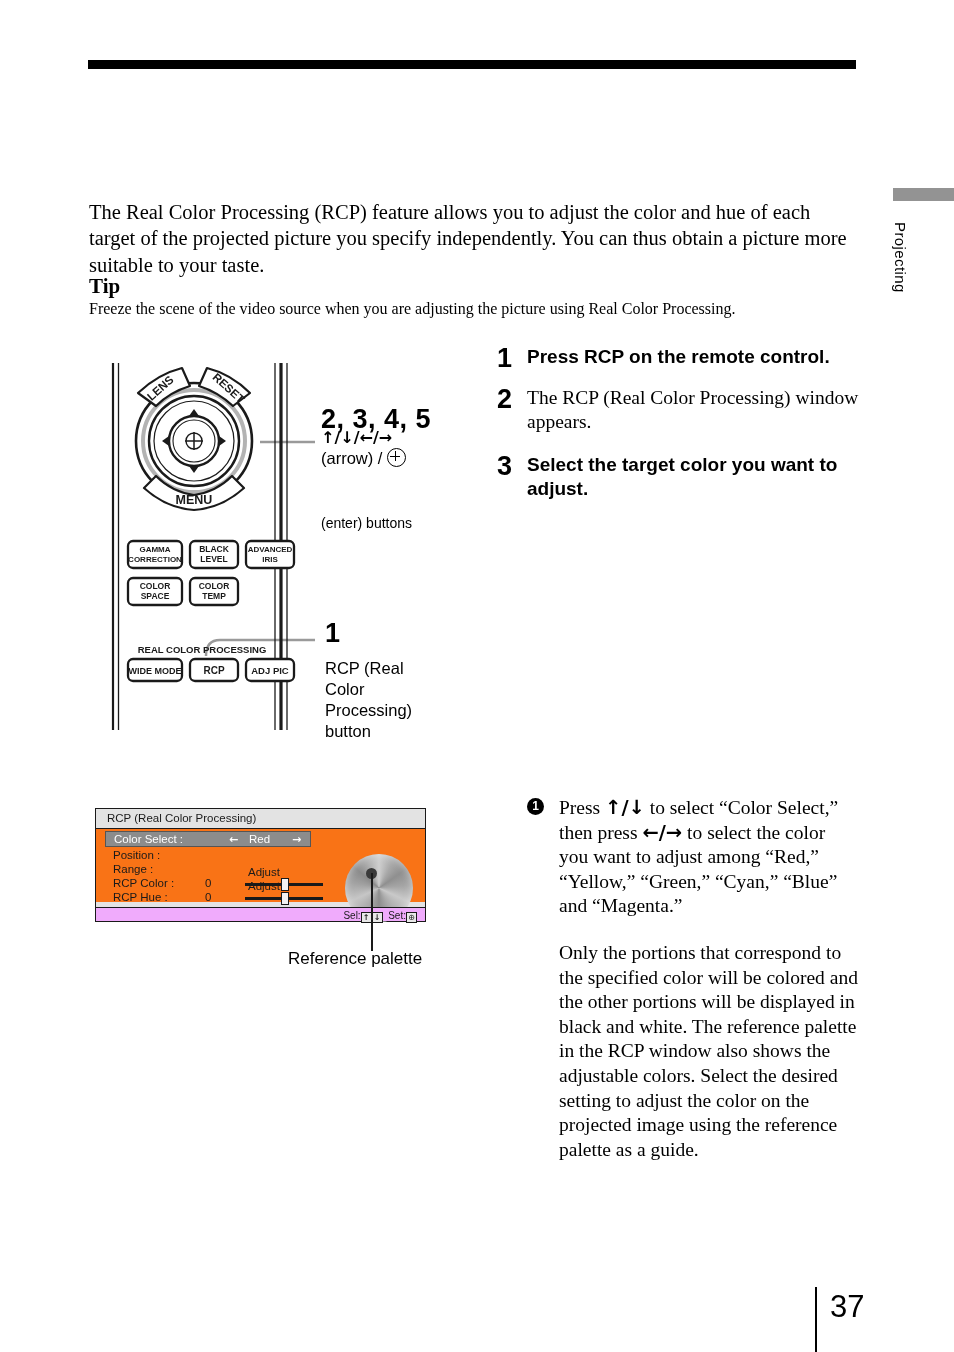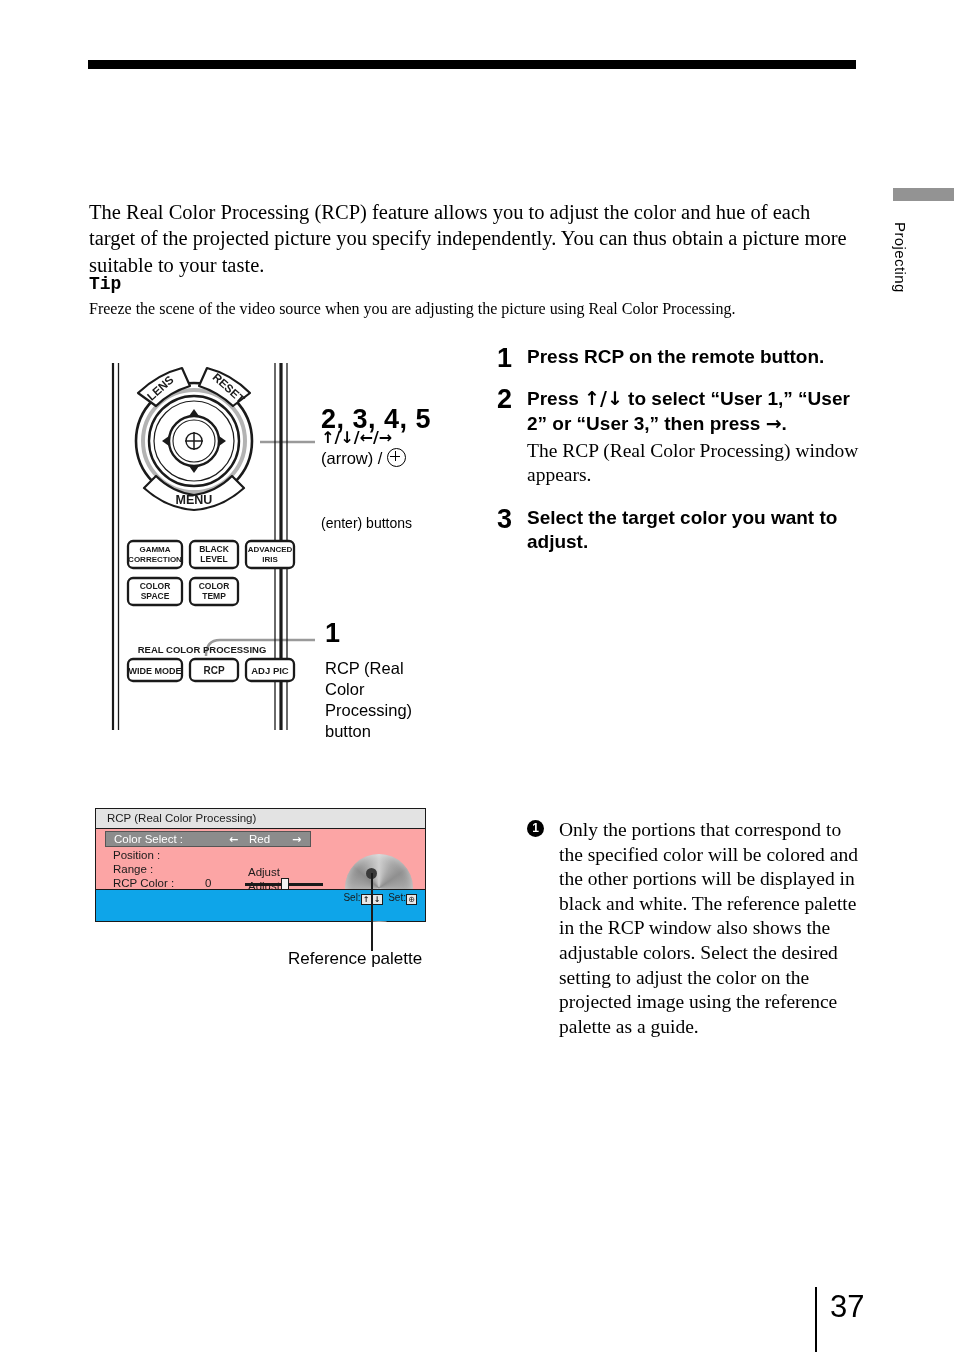--- a/index.html
+++ b/index.html
@@ -50,23 +50,23 @@
     font-size: 20.5px;
     line-height: 26.5px;
     text-align: left;
   }
 
   
   #tip-label {
     position: absolute;
     left: 89px;
     top: 274px;
-    font-family: Liberation Mono, monospace;
+    font-family: Liberation Serif, serif;
     font-weight: bold;
-    font-size: 18px;
+    font-size: 21px;
   }
   #tip-text {
     position: absolute;
     left: 89px;
     top: 298px;
     width: 775px;
     font-size: 16px;
     line-height: 22px;
   }
 
@@ -216,27 +216,27 @@
   #rcp-title {
     position: absolute;
     left: 11px; top: 3px;
     font-size: 11.5px;
     color: #1a1a1a;
   }
   #rcp-body {
     position: absolute;
     left: 0; top: 20px; right: 0;
     height: 73px;
-    background: #fca5a5;
+    background: #f97316;
   }
   #rcp-statusbar {
     position: absolute;
     left: 0; bottom: 0; right: 0;
-    height: 32px;
-    background: #0ea5e9;
+    height: 14px;
+    background: #f0abfc;
     border-top: 1.5px solid #1a1a1a;
     box-sizing: border-box;
   }
   .rcp-row {
     position: absolute;
     left: 9px;
     width: 206px;
     height: 14px;
     font-size: 11.5px;
     color: #1a1a1a;
@@ -499,28 +499,25 @@
   </div>
   <div class="callout-text" id="callout-2345-sub2">(enter) buttons</div>
 
   <div class="callout-text" id="callout-1-num">1</div>
   <div class="callout-text" id="callout-1-sub">RCP (Real Color Processing) button</div>
 
   <div id="steps">
 
     <div class="step" id="step1">
       <div class="step-num">1</div>
-      <div class="step-head">Press RCP on the remote button.</div>
+      <div class="step-head">Press RCP on the remote control.</div>
     </div>
 
     <div class="step" id="step2">
       <div class="step-num">2</div>
-      <div class="step-head">
-        <span>Press </span><span class="arw">↑/↓</span><span> to select “User 1,” “User 2” or “User 3,” then press </span><span class="arw">→</span><span>.</span>
-      </div>
       <div class="step-body">The RCP (Real Color Processing) window appears.</div>
     </div>
 
     <div class="step" id="step3">
       <div class="step-num">3</div>
       <div class="step-head">Select the target color you want to adjust.</div>
     </div>
   </div>
 
   <div id="rcp-window">
@@ -573,20 +570,21 @@
     </div>
   </div>
 
   <div id="palette-dot"></div>
   <div id="palette-leader"></div>
   <div id="reference-palette-caption">Reference palette</div>
 
   <div id="right-body">
     <div class="sub-item">
       <span class="sub-marker circ-num">1</span>
+      <p><span>Press </span><span class="arw">↑/↓</span><span> to select “Color Select,” then press </span><span class="arw">←/→</span><span> to select the color you want to adjust among “Red,” “Yellow,” “Green,” “Cyan,” “Blue” and “Magenta.”</span></p>
       <p class="para-gap">Only the portions that correspond to the specified color will be colored and the other portions will be displayed in black and white. The reference palette in the RCP window also shows the adjustable colors. Select the desired setting to adjust the color on the projected image using the reference palette as a guide.</p>
     </div>
   </div>
 
   <div id="footer-rule"></div>
   <div id="page-number">37</div>
 
 </div>
 
 </body></html>

